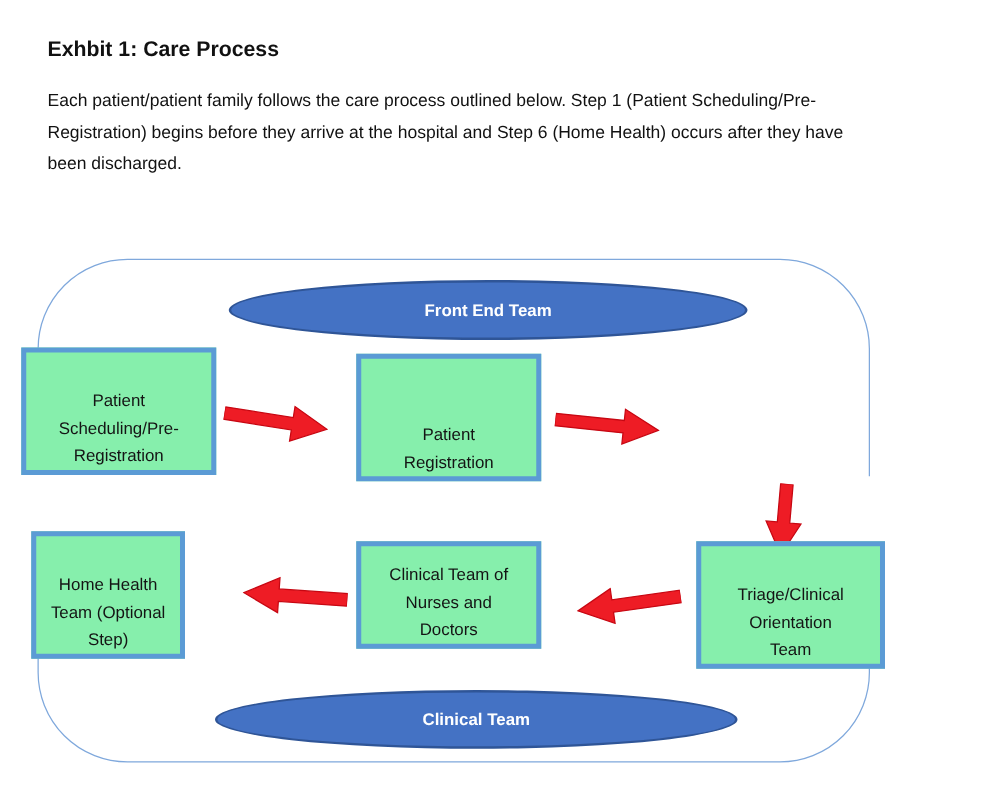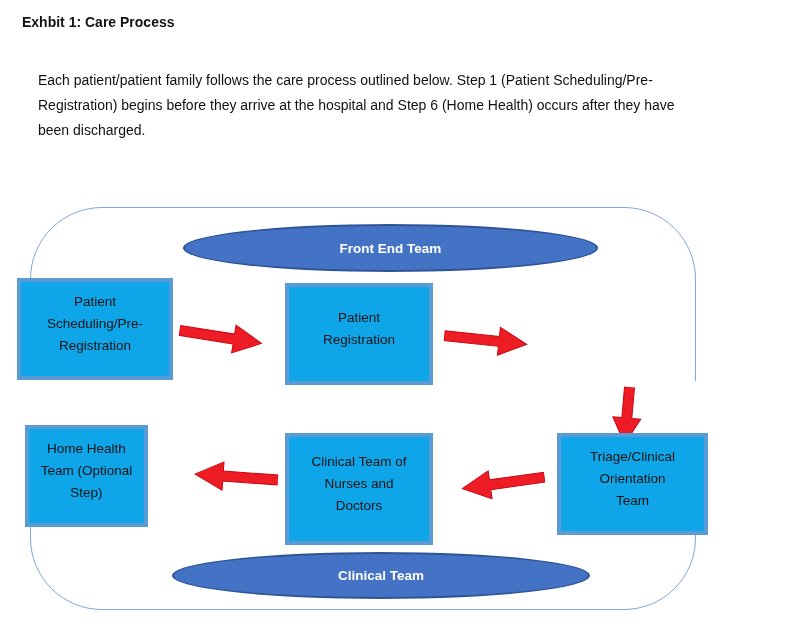--- a/index.html
+++ b/index.html
@@ -8,24 +8,24 @@
     width: 788px;
     height: 636px;
     background: #ffffff;
     font-family: "Liberation Sans", sans-serif;
     color: #111111;
     overflow: hidden;
   }
   .title {
     position: absolute;
     left: 22px; top: 14px;
-    font-size: 14px;
+    font-size: 17px;
     font-weight: 700;
     white-space: pre-line;
-    margin: 0;
+    margin: 16px;
   }
   .intro {
     position: absolute;
     left: 22px; top: 52px;
     width: 735px;
     font-size: 14px;
     line-height: 25px;
     white-space: pre-line;
     margin: 16px;
   }
@@ -56,40 +56,39 @@
   .team-ellipse span {
     color: #ffffff;
     font-weight: 700;
     font-size: 13.5px;
   }
   .ellipse-top    { left: 183px; top: 224px; width: 415px; height: 48px; }
   .ellipse-bottom { left: 172px; top: 552px; width: 418px; height: 47px; }
 
   .pbox {
     position: absolute;
-    background: #0ea5e9;
+    background: #86efac;
     border: 4px solid var(--box-border, #5B9BD5);
     box-sizing: border-box;
     display: flex;
-    align-items: center;
+    align-items: flex-end;
     justify-content: center;
-    padding-bottom: 10px;
   }
   .pbox span {
     font-size: 13.5px;
     line-height: 22px;
     text-align: center;
     white-space: pre-line;
     color: #141414;
   }
   .box-1 { left: 17px;  top: 278px; width: 156px; height: 102px; }
   .box-2 { left: 285px; top: 283px; width: 148px; height: 102px; }
   .box-3 { left: 555px; top: 282px; width: 153px; height: 101px; }
   .box-4 { left: 557px; top: 433px; width: 151px; height: 102px; }
-  .box-5 { left: 285px; top: 433px; width: 148px; height: 112px; }
+  .box-5 { left: 285px; top: 433px; width: 148px; height: 86px; }
   .box-6 { left: 25px;  top: 425px; width: 123px; height: 102px; }
 
   .arrow { position: absolute; }
   .arrow svg { display: block; }
   .arrow-1 { left: 179px; top: 322px; transform: rotate(9deg); }
   .arrow-2 { left: 444px; top: 325px; transform: rotate(6deg); }
   .arrow-3 { left: 612px; top: 387px; transform: rotate(5deg); }
   .arrow-4 { left: 461px; top: 468px; transform: rotate(172deg); }
   .arrow-5 { left: 194px; top: 462px; transform: rotate(184deg); }
 </style>

